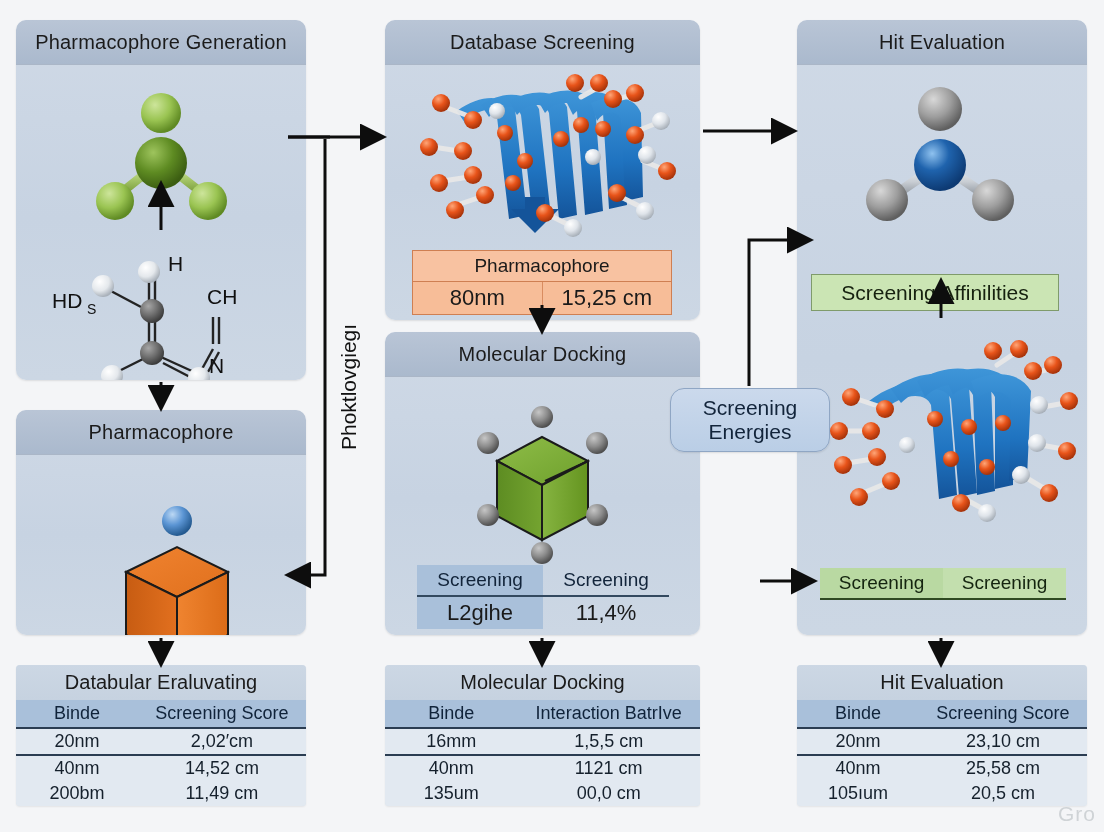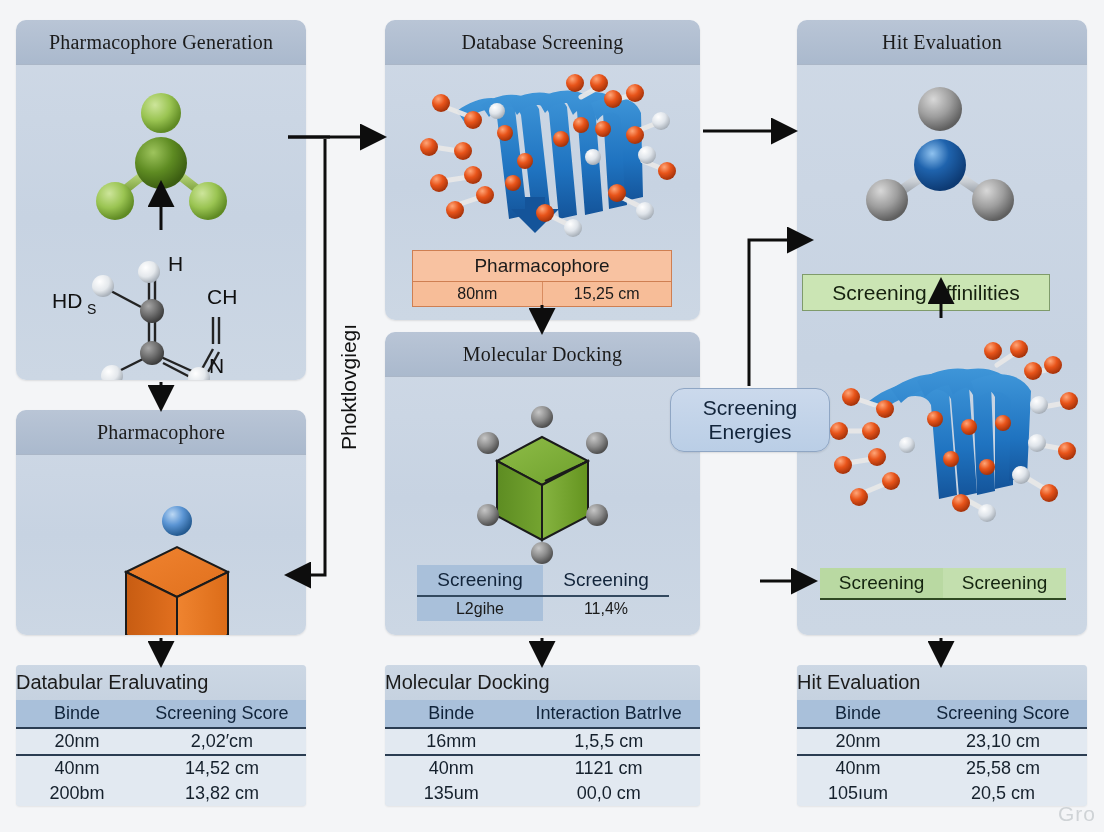--- a/index.html
+++ b/index.html
@@ -21,31 +21,30 @@
     overflow:hidden;
   }
   .panel-head{
     height:44px;line-height:44px;
     text-align:center;
     font-size:20px;color:#1b1b1b;
     background:linear-gradient(180deg,#b9c5d6 0%,#aab9cd 100%);
     border-radius:10px 10px 0 0;
     border-bottom:1px solid #aab6c7;
     letter-spacing:.2px;
-    font-family:Liberation Serif, serif;
   }
   .panel-body{position:relative;width:100%;height:calc(100% - 44px);}
 
   
   .minitable{position:absolute;border-collapse:collapse;}
   .minitable .mt-head{
     text-align:center;font-size:19px;padding:4px 0;color:#1a1a1a;
   }
   .minitable .mt-cell{
-    text-align:center;font-size:16px;padding:3px 0;color:#1a1a1a;
+    text-align:center;font-size:22px;padding:3px 0;color:#1a1a1a;
   }
   
   .mt-orange{background:#f6b791;border:1px solid #cf7f52;}
   .mt-orange .mt-head{background:#f8c2a1;border-bottom:1px solid #cf7f52;}
   .mt-orange .mt-cell{background:#f7bd98;}
   .mt-orange .mt-cell.left{border-right:1px solid #d98c60;}
   
   .mt-blue .mt-head{color:#12243a;}
   .mt-blue .mt-head.left{background:#a9c0da;}
   .mt-blue .mt-cell.left{background:#a9c0da;}
@@ -59,21 +58,21 @@
 
   
   .rtable{
     position:absolute;
     background:linear-gradient(180deg,#dce4ee 0%,#d6e0ea 100%);
     border-radius:4px;
     overflow:hidden;
     box-shadow:0 1px 2px rgba(0,0,0,.07);
   }
   .rtable .rt-title{
-    text-align:left;font-size:20px;color:#1b1b1b;
+    text-align:center;font-size:20px;color:#1b1b1b;
     padding:6px 0 6px;
     background:linear-gradient(180deg,#ccd7e4 0%,#c6d2e0 100%);
   }
   .rtable table{width:100%;border-collapse:collapse;}
   .rtable th{
     font-weight:normal;font-size:18px;color:#10233a;
     background:#a9c0da;padding:3px 0;
     border-bottom:2px solid #2b3d52;
   }
   .rtable td{
@@ -388,21 +387,21 @@
           <line x1="143" y1="97" x2="143" y2="48"></line>
           <line x1="143" y1="97" x2="96" y2="129"></line>
           <line x1="143" y1="97" x2="190" y2="129"></line>
         </g>
         <circle cx="143" cy="42" r="22" fill="url(#sphGray2)"></circle>
         <circle cx="90" cy="133" r="21" fill="url(#sphGray2)"></circle>
         <circle cx="196" cy="133" r="21" fill="url(#sphGray2)"></circle>
         <circle cx="143" cy="98" r="26" fill="url(#sphBlue2)"></circle>
       </svg>
 
-      <div class="barlabel" style="left:5px;top:209px;width:246px;height:35px;">
+      <div class="barlabel" style="left:14px;top:209px;width:246px;height:35px;">
         <span>Screening Affinilities</span>
       </div>
 
       <svg width="290" height="220" style="position:absolute;left:0;top:262px;">
         <defs>
           <linearGradient id="ribb2" x1="0" y1="0" x2="0" y2="1">
             <stop offset="0%" stop-color="#3e95d8"></stop>
               <stop offset="60%" stop-color="#1f73c0"></stop>
               <stop offset="100%" stop-color="#14549a"></stop>
           </linearGradient>
@@ -487,21 +486,21 @@
         <tr class="sep">
           <td class="c0">20nm</td>
           <td>2,02′cm</td>
         </tr>
         <tr>
           <td class="c0">40nm</td>
           <td>14,52 cm</td>
         </tr>
         <tr>
           <td class="c0">200bm</td>
-          <td>13,82 cm</td>
+          <td>11,49 cm</td>
         </tr>
       </tbody>
     </table>
   </div>
 
   <div class="rtable" style="left:385px;top:665px;width:315px;">
     <div class="rt-title">Molecular Docking</div>
     <table>
       <thead>
         <tr>

